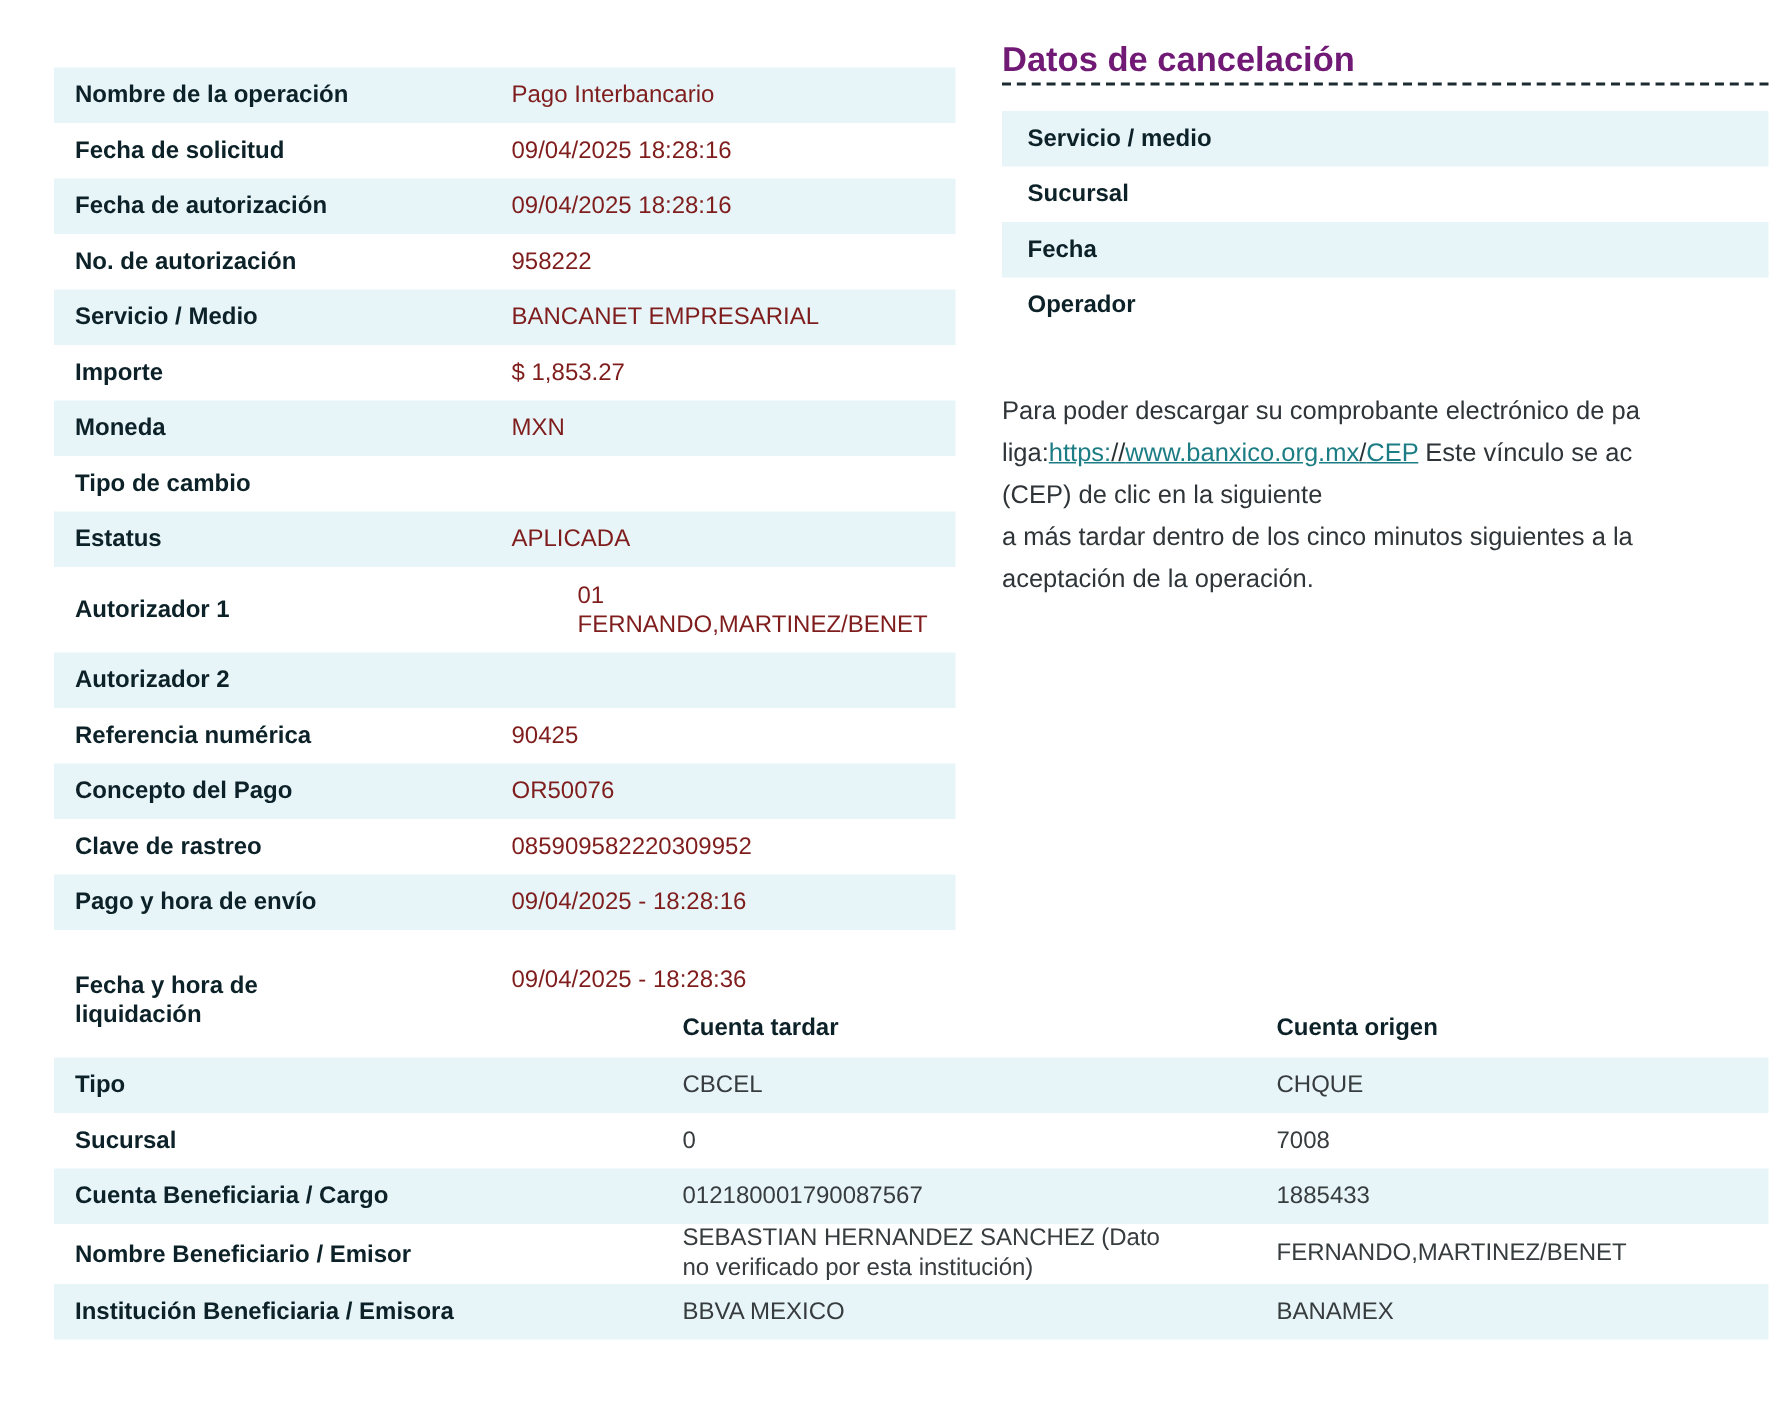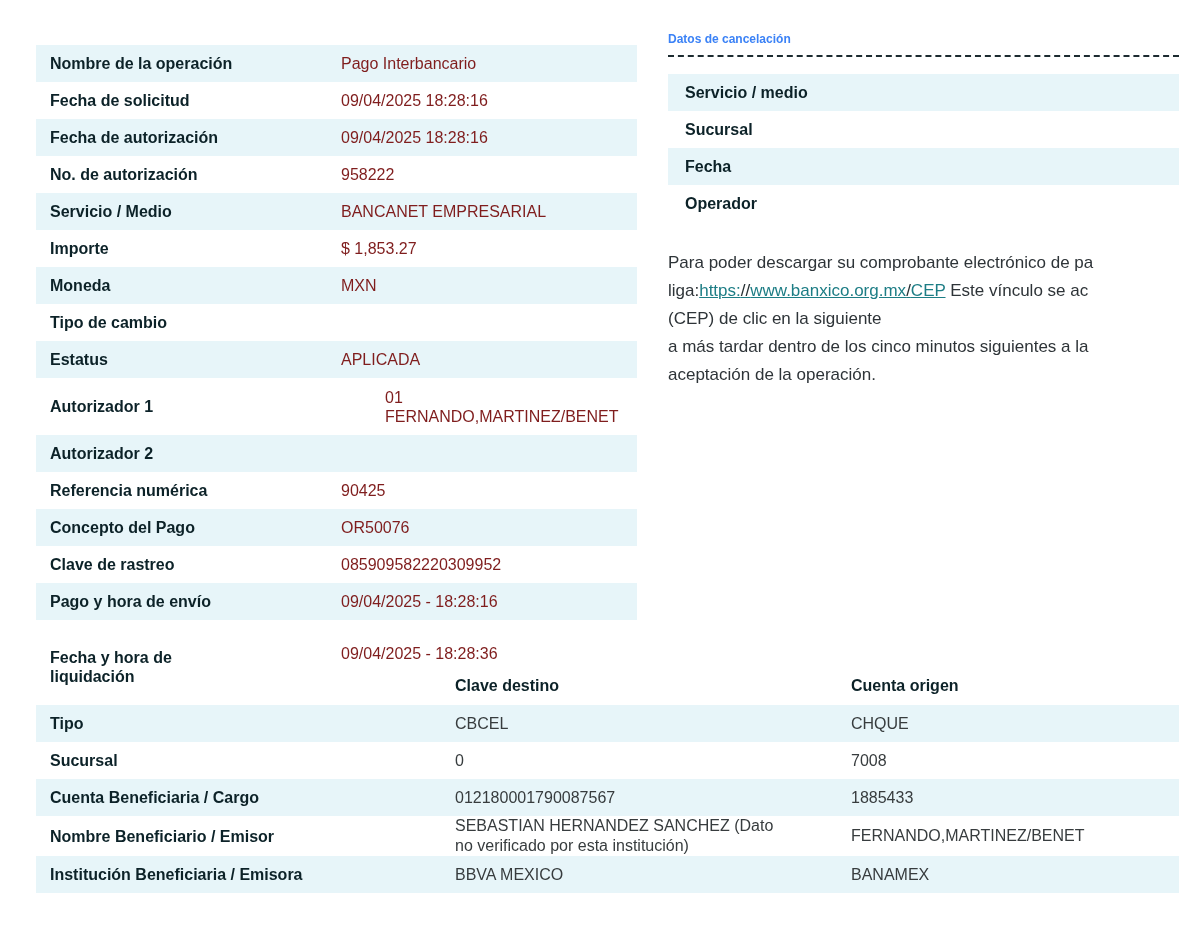--- a/index.html
+++ b/index.html
@@ -24,30 +24,30 @@
   .detail-table div.drow:nth-of-type(16) .lbl { max-width: 150px; margin-top: 28px; }
   .lbl {
     padding-left: 14px; font-weight: 700; font-size: 16px;
     color: #0c2228; line-height: 19px;
   }
   .val { font-size: 16px; color: #7f1d1d; line-height: 19px; }
 
   
   .cancel-panel { position: absolute; left: 668px; top: 28px; right: 0; }
   .cancel-title {
-    margin: 0; font-size: 12px; font-weight: 700; color: #3b82f6;
+    margin: 0; font-size: 23px; font-weight: 700; color: #701a75;
     line-height: 22px; padding-bottom: 5px;
     border-bottom: 2px dashed #1c2b30;
   }
   .cancel-table { margin-top: 17px; }
   .cancel-table .crow { display: flex; align-items: center; min-height: 37px; }
   .cancel-table div.crow:nth-of-type(odd) { background: #e7f5f9; }
   .cancel-table .lbl { padding-left: 17px; }
 
-  .cep-note { margin-top: 27px; font-size: 17px; line-height: 28px; color: #2e3438; }
+  .cep-note { margin-top: 38px; font-size: 17px; line-height: 28px; color: #2e3438; }
   .cep-note .note-line { white-space: nowrap; }
   .cep-link { color: #1d7d85; text-decoration: underline; cursor: pointer; }
   .cep-link .slash { color: #273033; }
 
   
   .accounts-table { position: absolute; left: 36px; top: 667px; right: 0; }
   .acct-header, .arow {
     display: grid; grid-template-columns: 419px 396px 1fr; align-items: center;
   }
   .acct-header { min-height: 38px; }
@@ -174,21 +174,21 @@
     <div class="note-line"><span>liga:</span><a class="cep-link"><span>https:</span><span class="slash">//</span><span>www.banxico.org.mx</span><span class="slash">/</span><span>CEP</span></a><span> Este vínculo se ac</span></div>
     <div class="note-line">(CEP) de clic en la siguiente</div>
     <div class="note-line">a más tardar dentro de los cinco minutos siguientes a la</div>
     <div class="note-line">aceptación de la operación.</div>
   </div>
 </div>
 
 <div class="accounts-table">
   <div class="acct-header">
     <div class="hcell"></div>
-    <div class="hcell">Clave destino</div>
+    <div class="hcell">Cuenta tardar</div>
     <div class="hcell">Cuenta origen</div>
   </div>
   <div class="acct-rows">
 
       <div class="arow">
         <span class="lbl">Tipo</span>
         <span class="cell dest">CBCEL</span>
         <span class="cell">CHQUE</span>
       </div>
 

